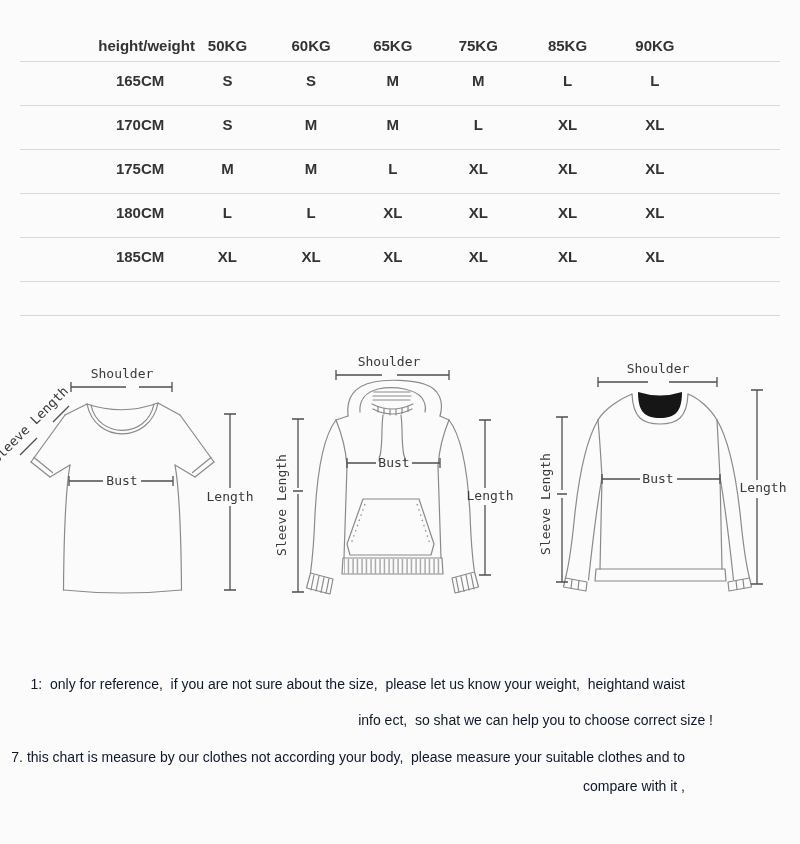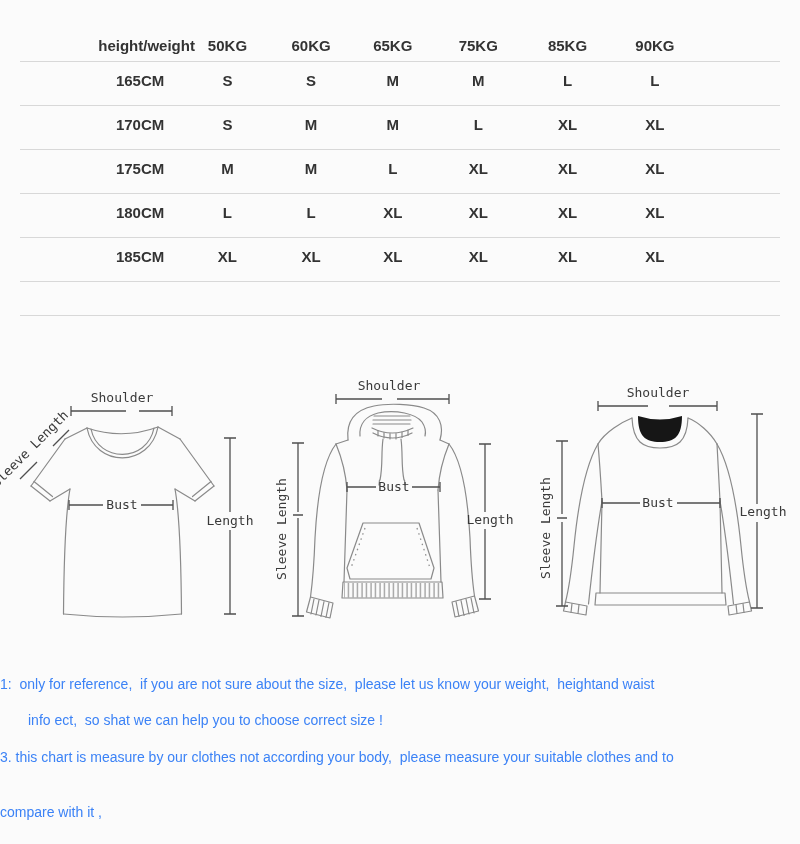--- a/index.html
+++ b/index.html
@@ -27,43 +27,43 @@
   .t-row.empty-row { height: 34px; }
   .t-cell {
     text-align: center;
     font-size: 15px;
     font-weight: bold;
     white-space: nowrap;
     color: #333;
   }
 
   
-  .diagrams { position: absolute; top: 366px; left: 0; width: 644px; height: 292px; text-decoration: underline; }
+  .diagrams { position: absolute; top: 342px; left: 0; width: 644px; height: 292px; text-decoration: underline; }
   svg.diagram { position: absolute; top: 0; }
   #svg-tshirt     { left: 0; }
   #svg-hoodie     { left: 270px; }
   #svg-sweatshirt { left: 530px; }
 
   .sketch  { fill: none; stroke: #8a8a8a; stroke-width: 1.2; stroke-linecap: round; stroke-linejoin: round; }
   .stitch  { fill: none; stroke: #8f8f8f; stroke-width: 1.3; stroke-dasharray: 1.5 4; }
   .measure { fill: none; stroke: #4f4f4f; stroke-width: 1.3; }
   .mlabel  { font-family: "DejaVu Sans Mono", monospace; font-size: 13px; fill: #3a3a3a; }
 
   
   .note-line {
     position: absolute; left: 0; width: 685px;
-    text-align: left;
+    text-align: right;
     font-size: 14px;
-    color: #3b82f6;
+    color: #0f172a;
     white-space: pre-wrap;
   }
   #note-line-1 { top: 676px; }
   #note-line-2 { top: 712px; margin-left: 28px; }
   #note-line-3 { top: 749px; }
-  #note-line-4 { top: 804px; }
+  #note-line-4 { top: 778px; }
 </style>
 </head>
 <body>
 
 <div class="size-table">
   <div class="t-row header">
     <div class="t-cell"></div>
     <div class="t-cell">height/weight</div>
     <div class="t-cell">50KG</div>
     <div class="t-cell">60KG</div>
@@ -254,14 +254,14 @@
     </g>
     <g>
       <path class="measure" d="M 221 48 H 233 M 221 242 H 233 M 227 48 V 138 M 227 156 V 242"></path>
       <text class="mlabel" x="233" y="150" text-anchor="middle">Length</text>
     </g>
   </svg>
 </div>
 
 <div class="note-line" id="note-line-1">1:  only for reference,  if you are not sure about the size,  please let us know your weight,  heightand waist</div>
 <div class="note-line" id="note-line-2">info ect,  so shat we can help you to choose correct size !</div>
-<div class="note-line" id="note-line-3">3. this chart is measure by our clothes not according your body,  please measure your suitable clothes and to</div>
+<div class="note-line" id="note-line-3">7. this chart is measure by our clothes not according your body,  please measure your suitable clothes and to</div>
 <div class="note-line" id="note-line-4">compare with it ,</div>
 
 </body></html>

